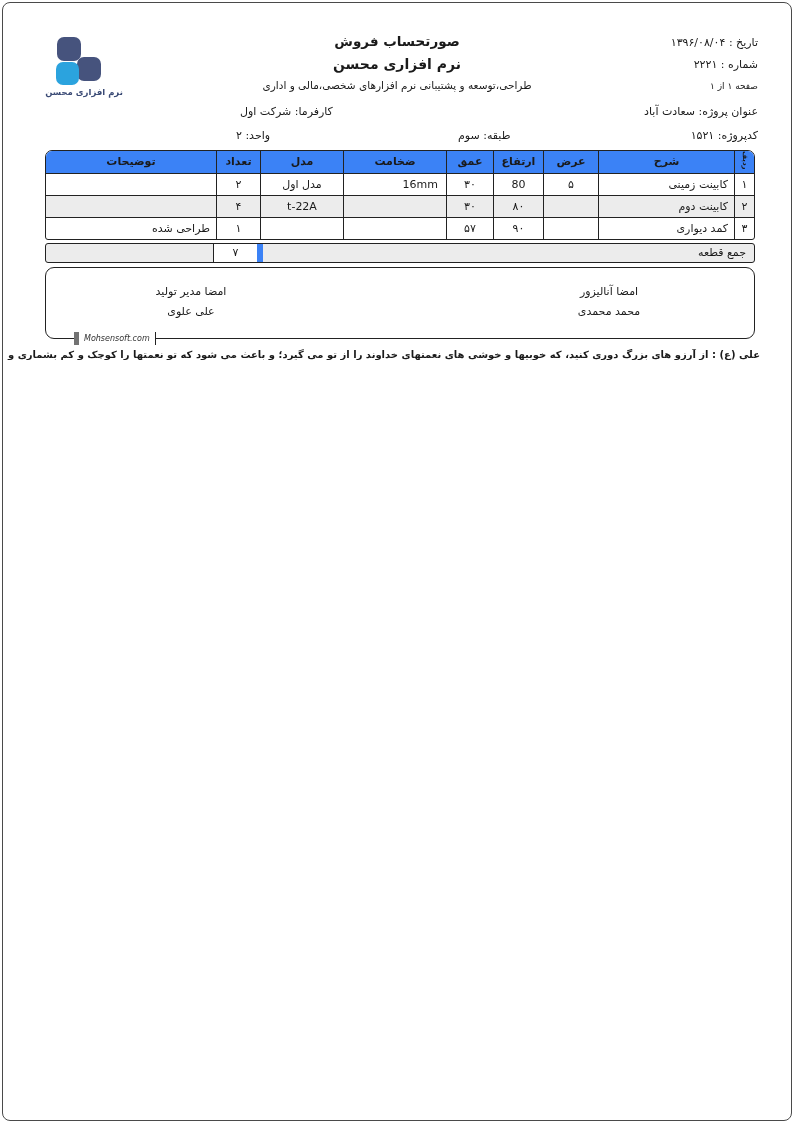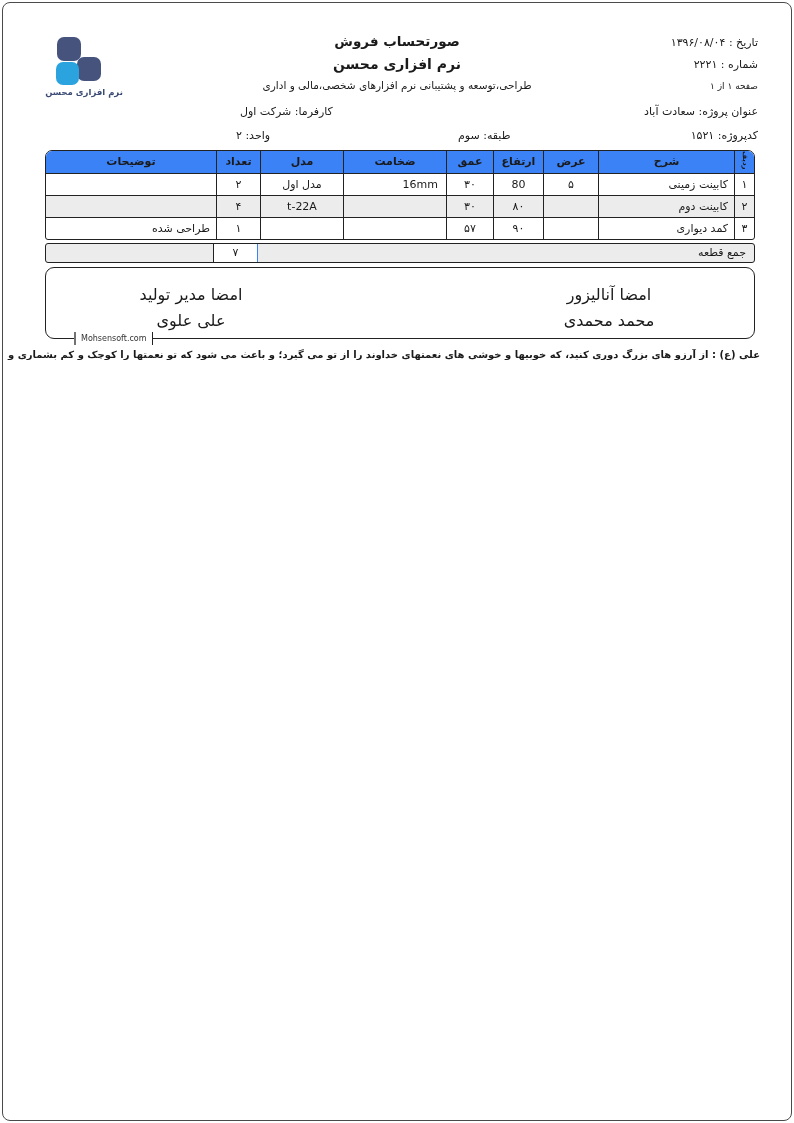--- a/index.html
+++ b/index.html
@@ -95,39 +95,40 @@
   .total-row {
     position: absolute; top: 243px; left: 45px; width: 710px;
     height: 20px;
     border: 1px solid #222; border-radius: 3px;
     display: flex;
     background: #ececec;
     font-size: 11px;
     align-items: center;
     overflow: hidden;
   }
-  .total-label { width: 497px; text-align: right; padding-right: 8px; border-left: 1px solid #3b82f6; height: 100%; line-height: 18px; }
+  .total-label { width: 497px; text-align: right; padding-right: 8px; border-left: 6px solid #3b82f6; height: 100%; line-height: 18px; }
   .total-qty   { width: 44px; background: #fff; text-align: center; border-left: 1px solid #222; height: 100%; line-height: 18px; }
   .total-pad   { flex: 1; height: 100%; }
 
   
   .sig-box {
     position: absolute; top: 267px; left: 45px; width: 710px; height: 72px;
     border: 1px solid #222; border-radius: 9px;
     display: flex; justify-content: space-between;
     padding: 17px 55px 0 55px;
   }
-  .sig { width: 180px; text-align: center; font-size: 16px; }
+  .sig { width: 180px; text-align: center; font-size: 11px; }
   .sig .role { margin-bottom: 7px; }
   .site-label {
     position: absolute; bottom: -7px; left: 28px;
     background: #fff; padding: 0 5px;
     font-size: 8px; line-height: 13px; color: #333;
-    border-left: 2px solid #737373; border-right: 1px solid #222;
+    border-left: 5px solid #737373; border-right: 1px solid #222;
     direction: ltr;
+    font-style: italic;
   }
 
   
   .quote {
     position: absolute; top: 349px; right: 34px; left: 6px;
     text-align: right; font-size: 10px; font-weight: bold;
     white-space: nowrap; overflow: hidden;
   }
 </style>
 </head>

